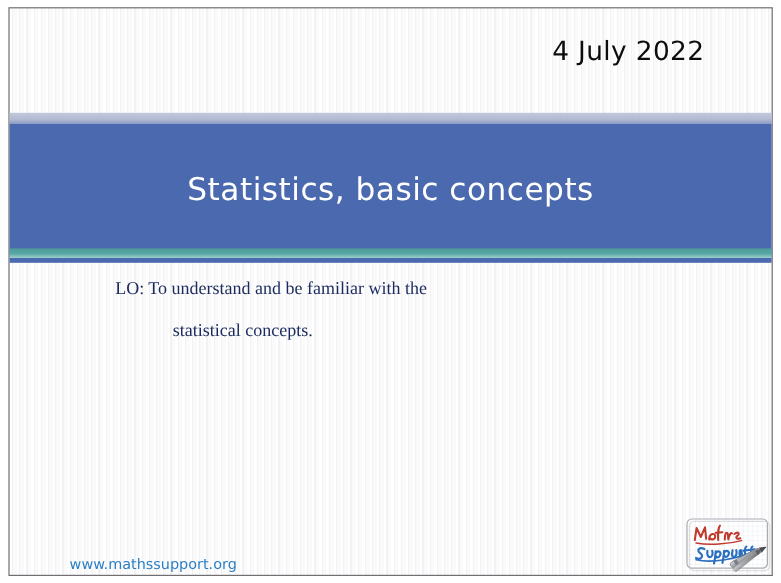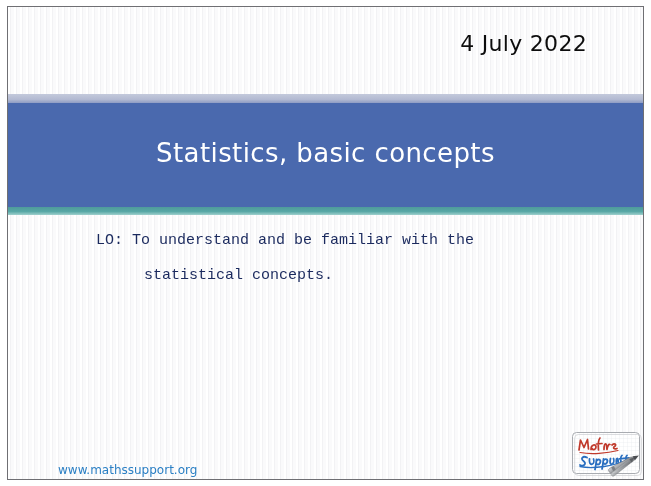--- a/index.html
+++ b/index.html
@@ -67,21 +67,21 @@
     top: 0;
     width: 100%;
     height: 9px;
     background: linear-gradient(to bottom, #c3c9db 0%, #b3bad2 60%, #8e9cc4 100%);
   }
   #banner-blue {
     position: absolute;
     left: 0;
     top: 9px;
     width: 100%;
-    height: 104px;
+    height: 116px;
     background: #4a69ae;
     display: flex;
     align-items: center;
     justify-content: center;
   }
   #banner-teal-strip {
     position: absolute;
     left: 0;
     top: 113px;
     width: 100%;
@@ -98,21 +98,21 @@
     white-space: nowrap;
     margin-top: -4px;
   }
 
   
   #lo {
     position: absolute;
     left: 96px;
     top: 230px;
     width: 420px;
-    font-family: Liberation Mono, monospace;
+    font-family: Liberation Serif, serif;
     font-size: 15px;
     color: #1b2a5e;
     line-height: 1.5;
   }
   #lo .line2 {
     display: block;
     padding-left: 48px;
     margin-top: 12px;
   }
 

